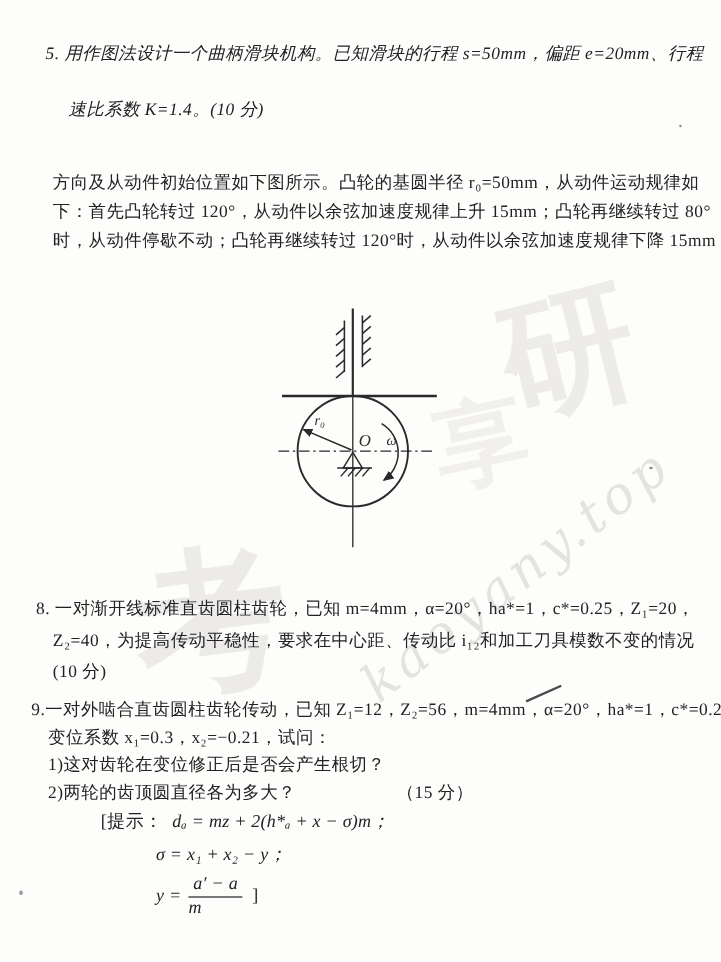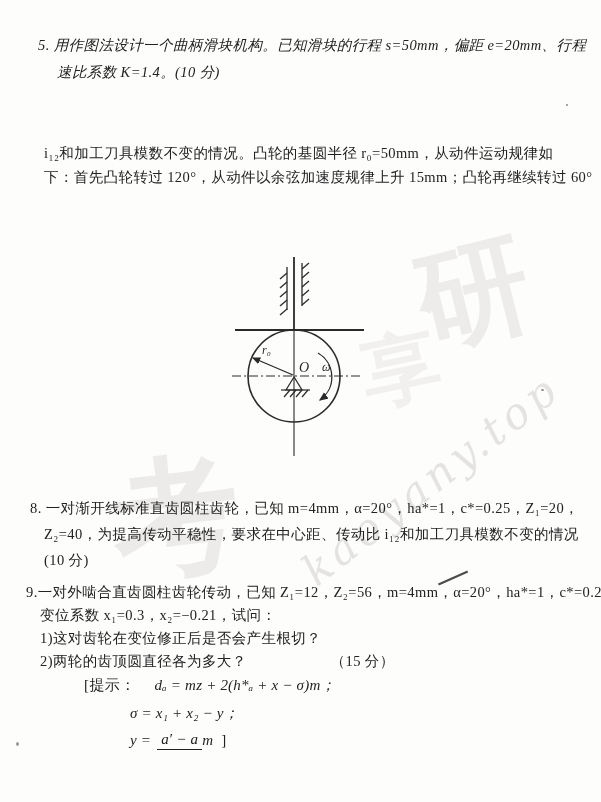--- a/index.html
+++ b/index.html
@@ -9,38 +9,38 @@
     font-family:"Liberation Serif","DejaVu Serif",serif;
     color:#222;
     overflow:hidden;
   }
   .page{
     position:relative;width:601px;height:802px;
     background:#fdfdfc;
   }
   .qblock{position:absolute;font-size:14.5px;letter-spacing:0.4px;}
   .qline{white-space:nowrap;}
-  .indent{padding-left:19px;}
+  .indent{padding-left:19px;margin-top:20px;}
   .indent2{padding-left:14px;}
 
   .q5{top:32px;left:38px;line-height:27px;font-style:italic;}
   .q6{top:93px;left:38px;line-height:26px;}
   .q7{top:141px;left:30px;line-height:24px;}
   .q8{top:473px;left:30px;line-height:26px;margin-top:22px;}
   .q9{top:581px;left:26px;line-height:23px;}
 
   .score-note{display:inline-block;margin-left:84px;}
 
   .hint-block{margin-left:58px;margin-top:1px;font-size:15px;}
   .hint-row{display:flex;align-items:center;}
   .hint-label{font-style:normal;letter-spacing:0.4px;}
   .math{font-style:italic;font-family:"Liberation Serif","DejaVu Serif",serif;letter-spacing:0.2px;}
   .row-sigma{margin-left:46px;margin-top:5px;}
   .row-y{margin-left:46px;margin-top:4px;display:flex;align-items:center;}
-  .frac{display:inline-flex;flex-direction:row;align-items:flex-start;margin:0 6px;vertical-align:middle;line-height:1.15;}
+  .frac{display:inline-flex;flex-direction:column;align-items:flex-start;margin:0 6px;vertical-align:middle;line-height:1.15;}
   .frac .num{padding:0 4px 1px 4px;border-bottom:1.3px solid #222;}
   .frac .den{padding-top:1px;}
   .bracket-close{margin-left:2px;}
 
   
   .diagram{position:absolute;top:253px;left:226px;width:175px;height:215px;}
 
   
   .wm{position:absolute;pointer-events:none;user-select:none;}
   .wm-char{font-family:"DejaVu Serif","Liberation Serif",serif;color:rgba(130,115,115,0.13);font-weight:bold;}
@@ -71,22 +71,23 @@
   <div class="wm wm-char wm-char-3">享</div>
   <div class="wm wm-url">kaoyany.top</div>
 
   <div class="qblock q5">
     <div class="qline">5. 用作图法设计一个曲柄滑块机构。已知滑块的行程 s=50mm，偏距 e=20mm、行程</div>
     <div class="qline indent">速比系数 K=1.4。(10 分)</div>
   </div>
 
 
   <div class="qblock q7">
-    <div class="qline indent2">i₁₂和加工刀具模数不变的情况。凸轮的基圆半径 r₀=50mm，从动件运动规律如</div>
-    <div class="qline indent2">下：首先凸轮转过 120°，从动件以余弦加速度规律上升 15mm；凸轮再继续转过 60°</div>
+    <div class="qline indent2">方向及从动件初始位置如下图所示。凸轮的基圆半径 r₀=50mm，从动件运动规律如</div>
+    <div class="qline indent2">下：首先凸轮转过 120°，从动件以余弦加速度规律上升 15mm；凸轮再继续转过 80°</div>
+    <div class="qline indent2">时，从动件停歇不动；凸轮再继续转过 120°时，从动件以余弦加速度规律下降 15mm</div>
   </div>
 
   <div class="diagram">
     <svg width="175" height="215" viewBox="0 0 175 215" xmlns="http://www.w3.org/2000/svg">
       <defs>
         <marker id="arrow" markerWidth="8" markerHeight="8" refX="6" refY="3" orient="auto">
           <path d="M0,0 L7,3 L0,6 Z" fill="#2a2a2a"></path>
         </marker>
       </defs>
 
@@ -145,21 +146,21 @@
     <div class="qline">9.一对外啮合直齿圆柱齿轮传动，已知 Z₁=12，Z₂=56，m=4mm，α=20°，ha*=1，c*=0.25，</div>
     <div class="qline indent2">变位系数 x₁=0.3，x₂=−0.21，试问：</div>
     <div class="qline indent2">1)这对齿轮在变位修正后是否会产生根切？</div>
     <div class="qline indent2">
       <span>2)两轮的齿顶圆直径各为多大？</span><span class="score-note">（15 分）</span>
     </div>
 
     <div class="hint-block">
       <div class="hint-row">
         <span class="hint-label">[提示：</span>
-        <span class="math" style="margin-left:19px;">dₐ = mz + 2(h*ₐ + x − σ)m；</span>
+        <span class="math" style="margin-left:8px;">dₐ = mz + 2(h*ₐ + x − σ)m；</span>
       </div>
       <div class="hint-row row-sigma">
         <span class="math">σ = x₁ + x₂ − y；</span>
       </div>
       <div class="hint-row row-y">
         <span class="math">y =</span>
         <span class="frac math">
           <span class="num">a′ − a</span>
           <span class="den">m</span>
         </span>

